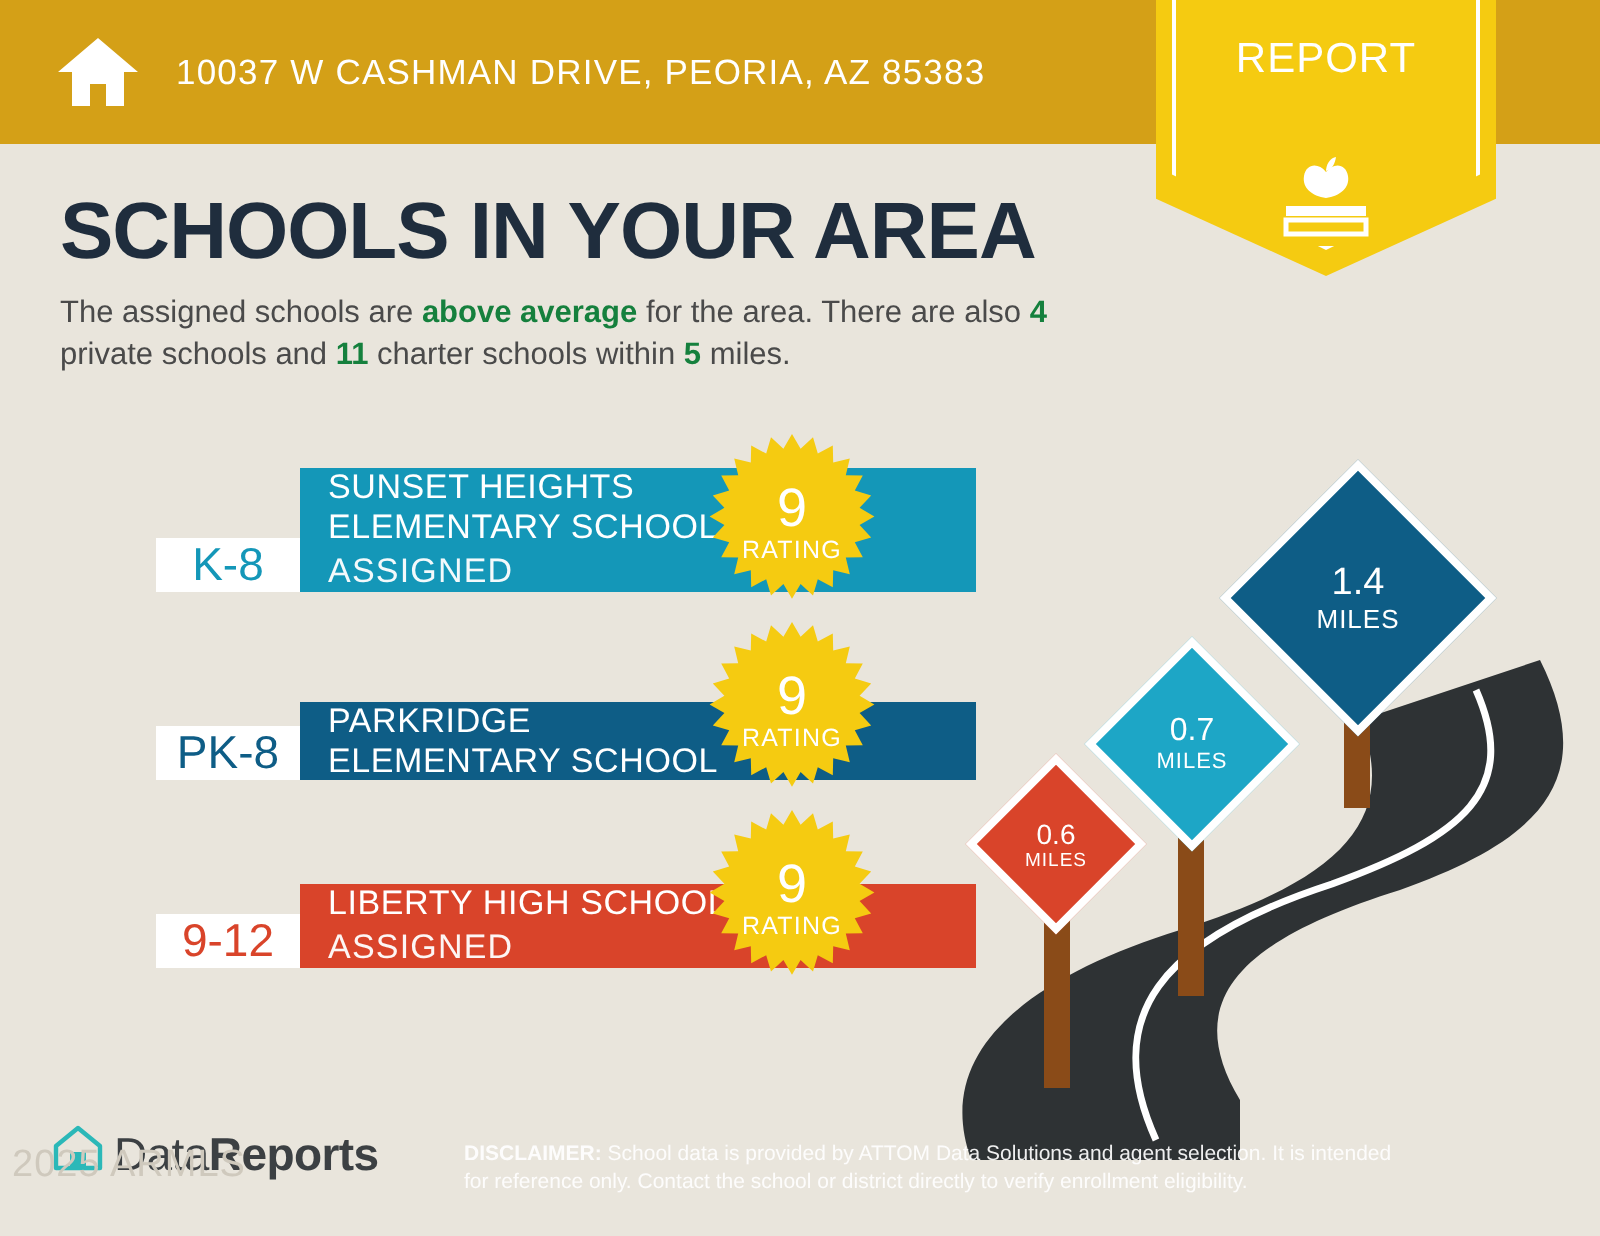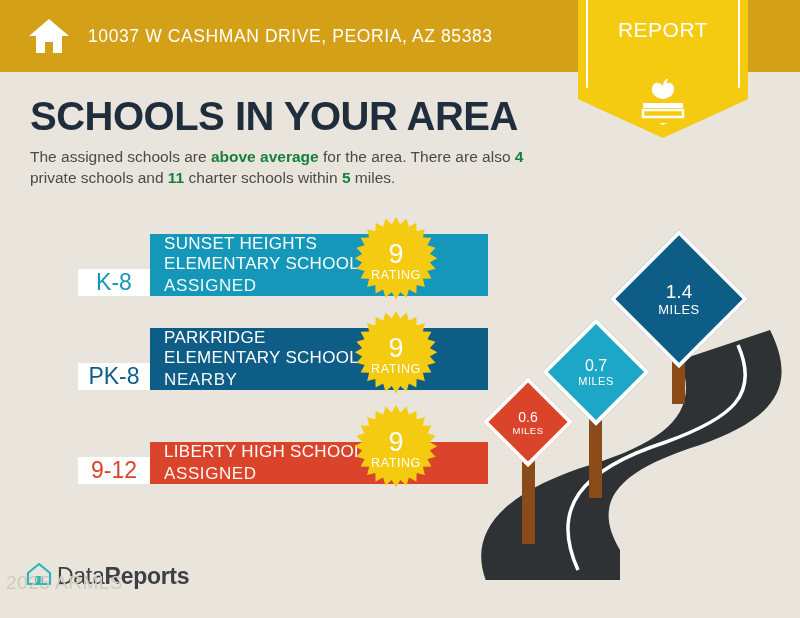--- a/index.html
+++ b/index.html
@@ -272,21 +272,20 @@
     </svg>
     <div class="rating-num">9</div>
     <div class="rating-label">RATING</div>
   </div>
 
   <div class="school-row" id="school-row-1">
     <div class="grade-badge" style="color:#0E5D86">PK-8</div>
     <div class="school-bar" style="background:#0E5D86">
       <div class="school-name">PARKRIDGE
 ELEMENTARY SCHOOL</div>
-      <div class="school-status">NEARBY</div>
     </div>
   </div>
   <div class="rating-badge" id="rating-badge-1">
     <svg width="92" height="92" viewBox="0 0 92 92">
       <polygon fill="#F5CB11" points="46,1 50.3,8.4 56.5,2.6 58.9,10.8 66.4,6.8 66.6,15.3 74.9,13.3 72.9,21.6 81.4,21.8 77.4,29.3 85.6,31.7 79.8,37.9 87.2,42.2 79.8,46.5 85.6,52.7 77.4,55.1 81.4,62.6 72.9,62.8 74.9,71.1 66.6,69.1 66.4,77.6 58.9,73.6 56.5,81.8 50.3,76 46,83.4 41.7,76 35.5,81.8 33.1,73.6 25.6,77.6 25.4,69.1 17.1,71.1 19.1,62.8 10.6,62.6 14.6,55.1 6.4,52.7 12.2,46.5 4.8,42.2 12.2,37.9 6.4,31.7 14.6,29.3 10.6,21.8 19.1,21.6 17.1,13.3 25.4,15.3 25.6,6.8 33.1,10.8 35.5,2.6 41.7,8.4"></polygon>
     </svg>
     <div class="rating-num">9</div>
     <div class="rating-label">RATING</div>
   </div>
 
@@ -345,14 +344,15 @@
       <svg width="26" height="25" viewBox="0 0 26 25">
         <path d="M13 2 L24 11 L24 22 L2 22 L2 11 Z" fill="none" stroke="#2BB8B8" stroke-width="2.2" stroke-linejoin="round"></path>
         <path d="M9 14 L17 14 L17 21 L9 21 Z" fill="#2BB8B8"></path>
       </svg>
     </span>
     <span class="footer-logo-text"><span>Data</span><span class="lr-bold">Reports</span></span>
   </div>
 
   <div class="watermark">2025 ARMLS</div>
 
+  <div class="disclaimer"><span class="dis-label">DISCLAIMER:</span><span> School data is provided by ATTOM Data Solutions and agent selection. It is intended for reference only. Contact the school or district directly to verify enrollment eligibility.</span></div>
 
 </div>
 
 </body></html>

